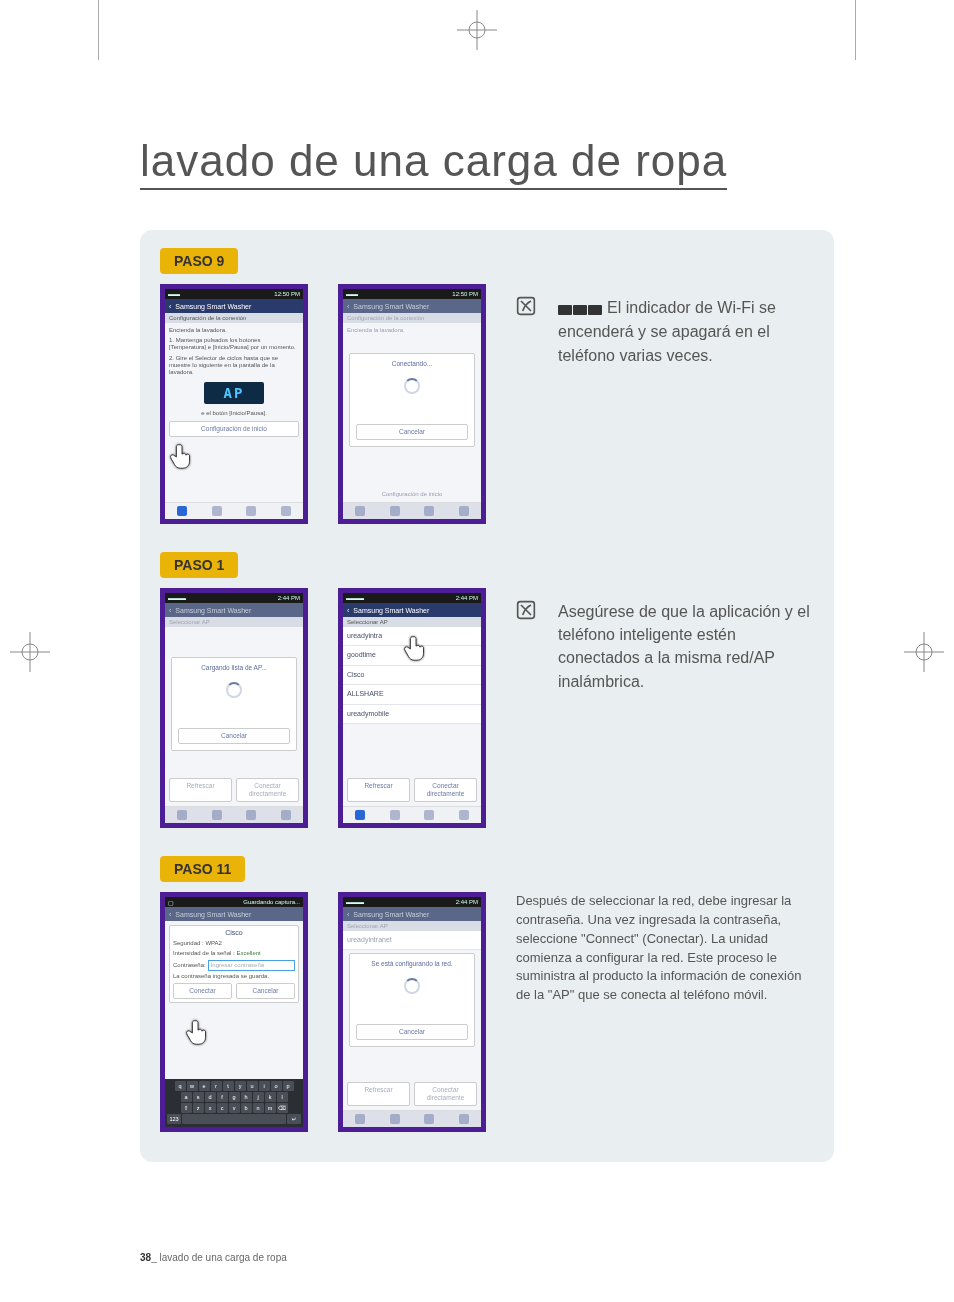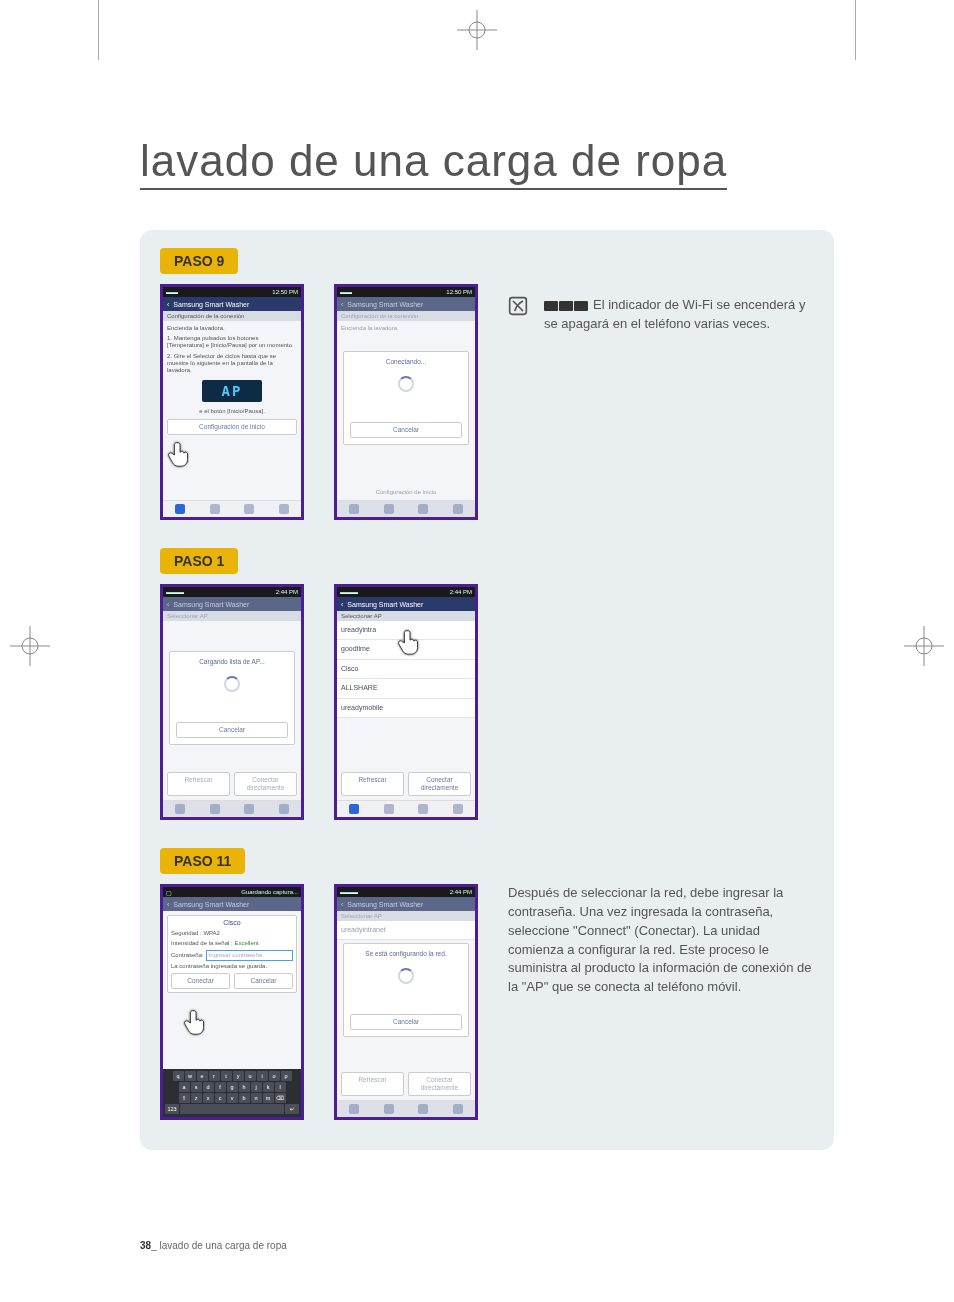--- a/index.html
+++ b/index.html
@@ -66,21 +66,21 @@
     column-gap: 30px;
   }
   .shots {
     display: flex;
     column-gap: 30px;
   }
   .phone {
     width: 138px;
     height: 230px;
     background: #fff;
-    border: 3px solid #4c1d95;
+    border: 5px solid #4c1d95;
     display: flex;
     flex-direction: column;
     font-size: 6px;
     color: #444;
     overflow: hidden;
     position: relative;
   }
   .statusbar {
     height: 10px;
     background: #1a1a1a;
@@ -156,21 +156,21 @@
   .krow{display:flex;gap:1px;margin-bottom:1px;justify-content:center;}
   .key{background:#4a4f57;color:#fff;font-size:5.5px;width:11px;height:10px;display:flex;align-items:center;justify-content:center;border-radius:1px;}
   .key.w{width:14px;}
   .desc {
     flex: 1;
     font-size: 13px;
     color: #555;
     line-height: 1.45;
   }
   .note {
-    display:flex;align-items:flex-start;gap:16px;margin-top:12px;font-size:13px;color:#555;line-height:1.45;
+    display:flex;align-items:flex-start;gap:22px;margin-top:12px;font-size:16px;color:#555;line-height:1.45;
   }
   .note-icon {
     width:20px;height:20px;flex-shrink:0;
   }
   .status-icons { display:inline-block;vertical-align:middle;margin-right:4px; }
   .status-icons span { display:inline-block;width:14px;height:10px;background:#333;border-radius:1px;margin-right:1px;vertical-align:middle; }
   .footer {
     margin-top: 90px;
     font-size: 10px;
     color: #666;
@@ -351,20 +351,29 @@
             </div>
             <div class="bottombar">
                 <div class="bi active"></div>
                 <div class="bi"></div>
                 <div class="bi"></div>
                 <div class="bi"></div>
               </div>
           </div>
         </div>
         <div class="desc">
+          <div class="note">
+            <div class="note-icon">
+              <svg viewBox="0 0 24 24">
+                  <rect x="2" y="2" width="20" height="20" rx="3" fill="none" stroke="#555" stroke-width="2"></rect>
+                  <path d="M6 6l12 12M8 18c2-6 6-10 10-12" fill="none" stroke="#555" stroke-width="2"></path>
+                </svg>
+            </div>
+            <div>Asegúrese de que la aplicación y el teléfono inteligente estén conectados a la misma red/AP inalámbrica.</div>
+          </div>
         </div>
       </div>
     </div>
 
     <div class="step-wrap" style="margin-bottom:0">
       <div class="step-pill">PASO 11</div>
       <div class="step-row">
         <div class="shots">
 
           <div class="phone">

